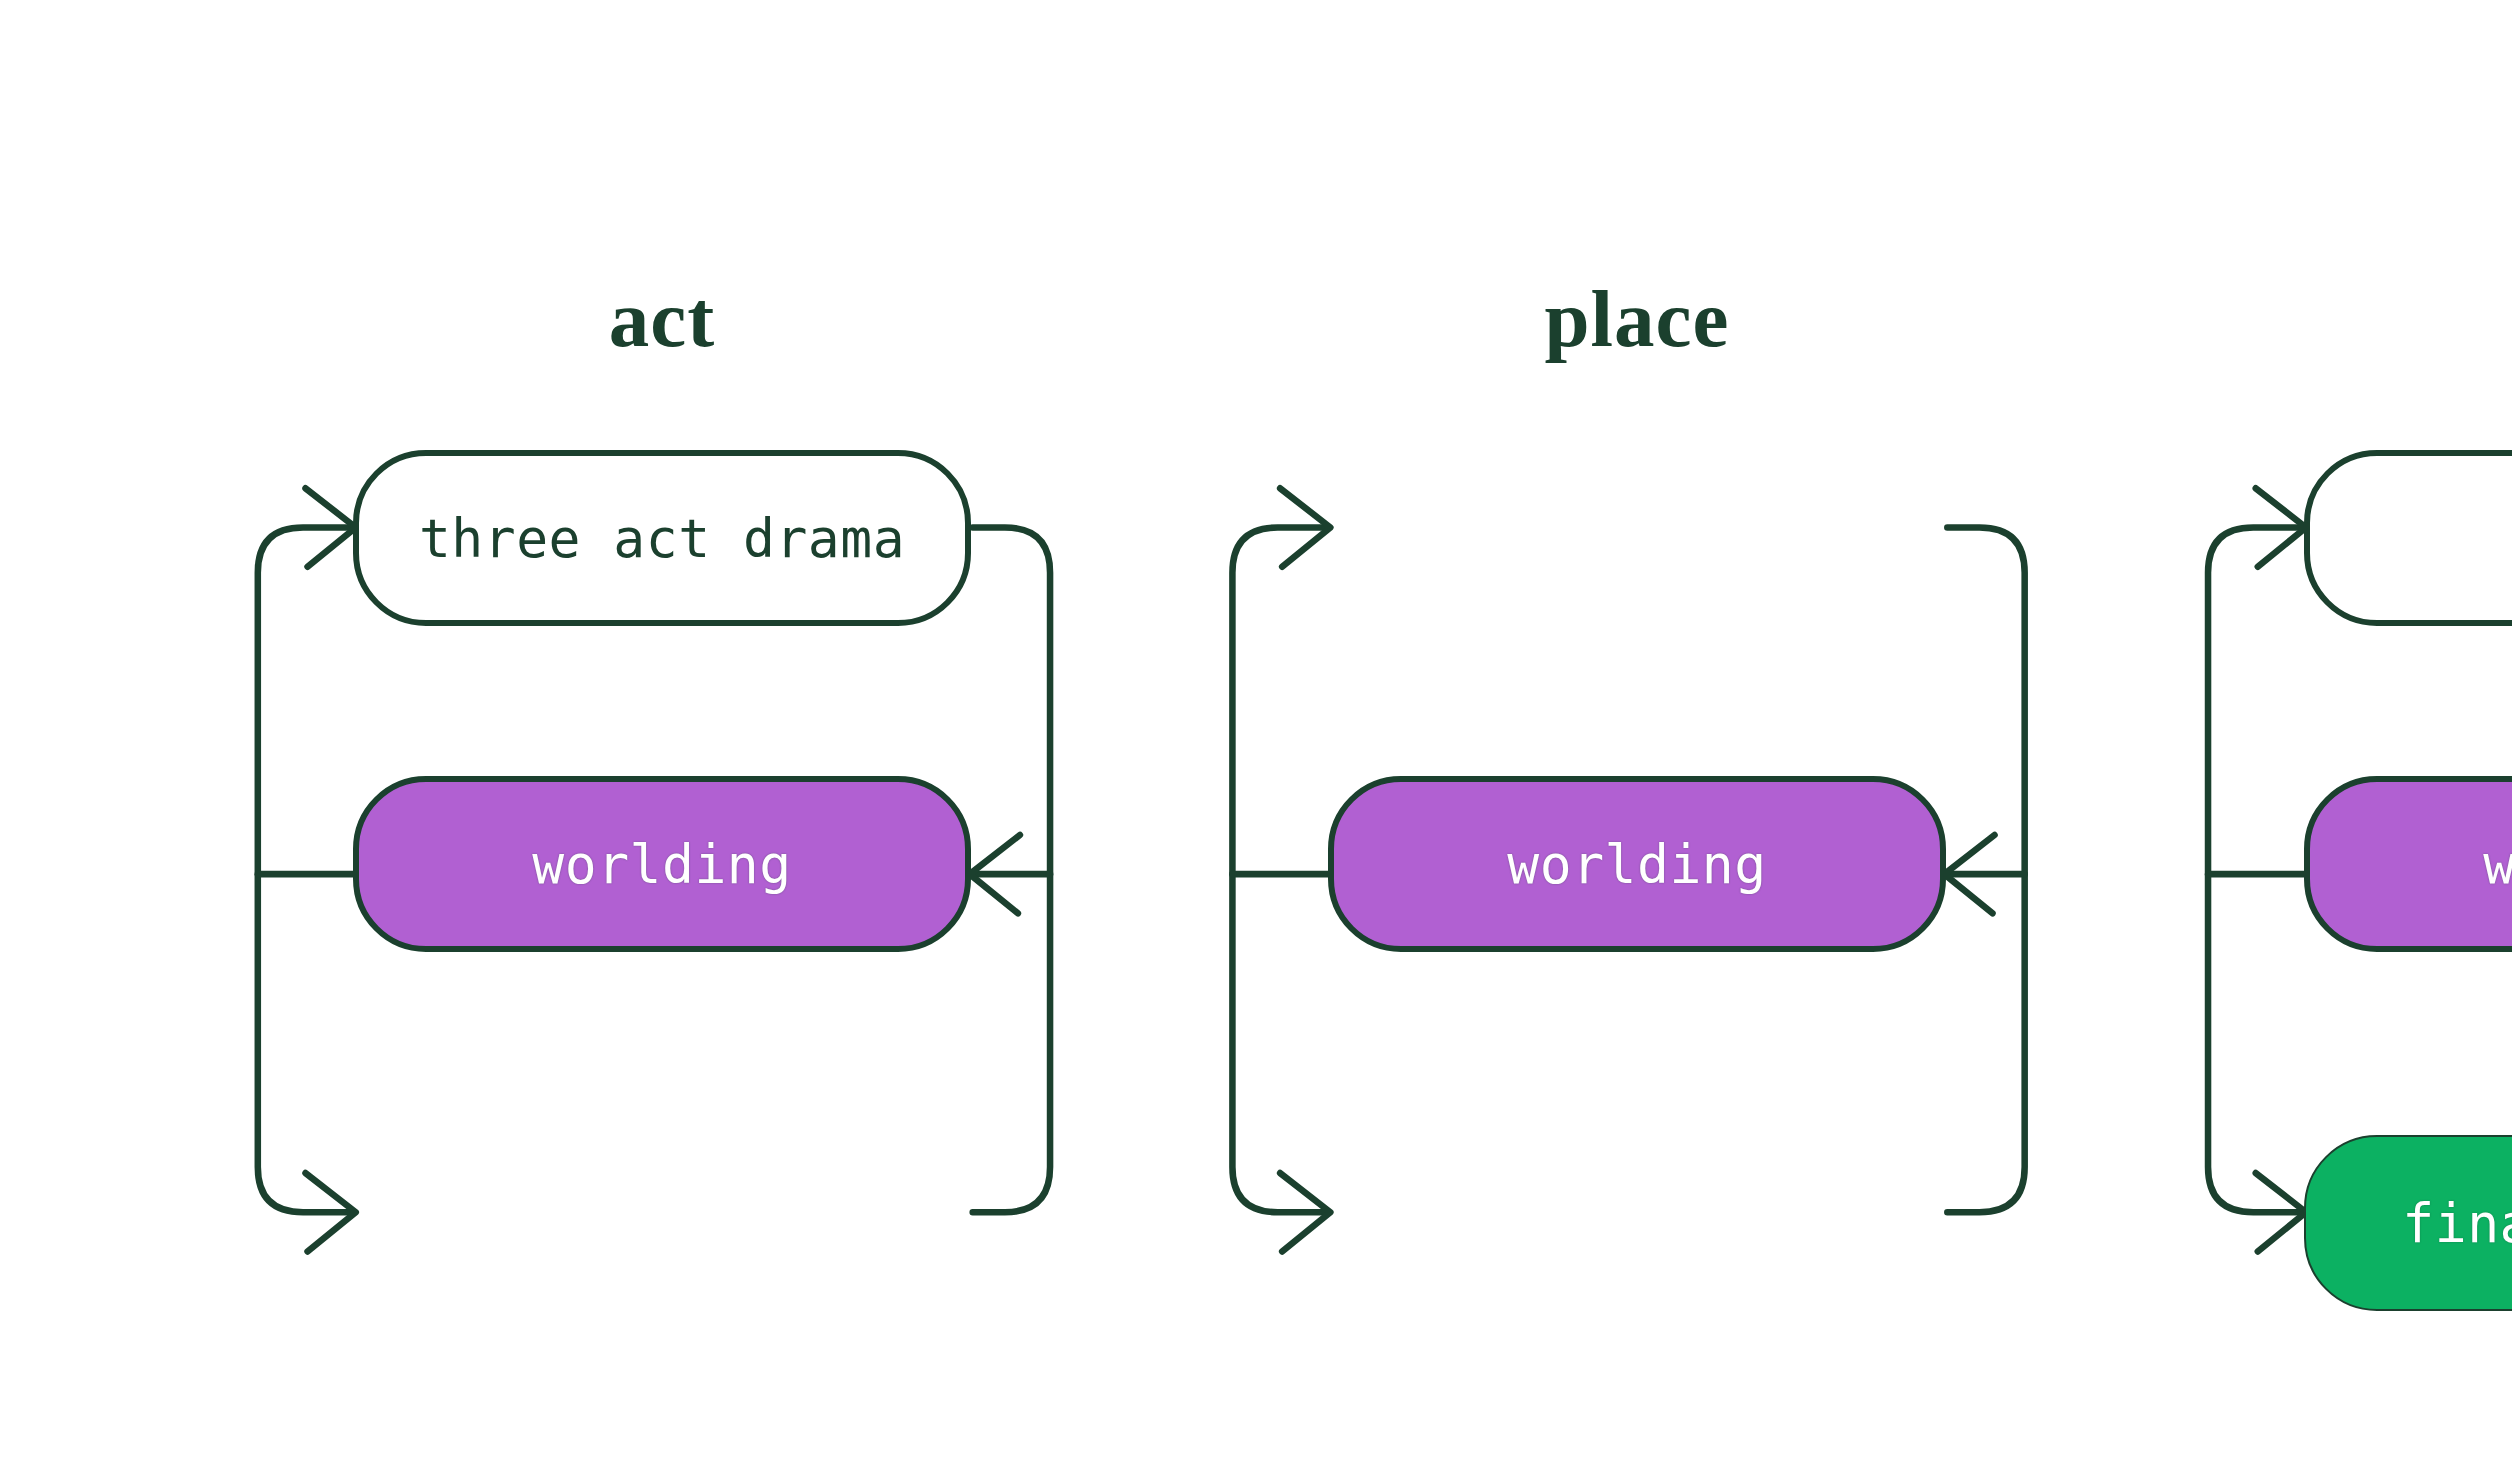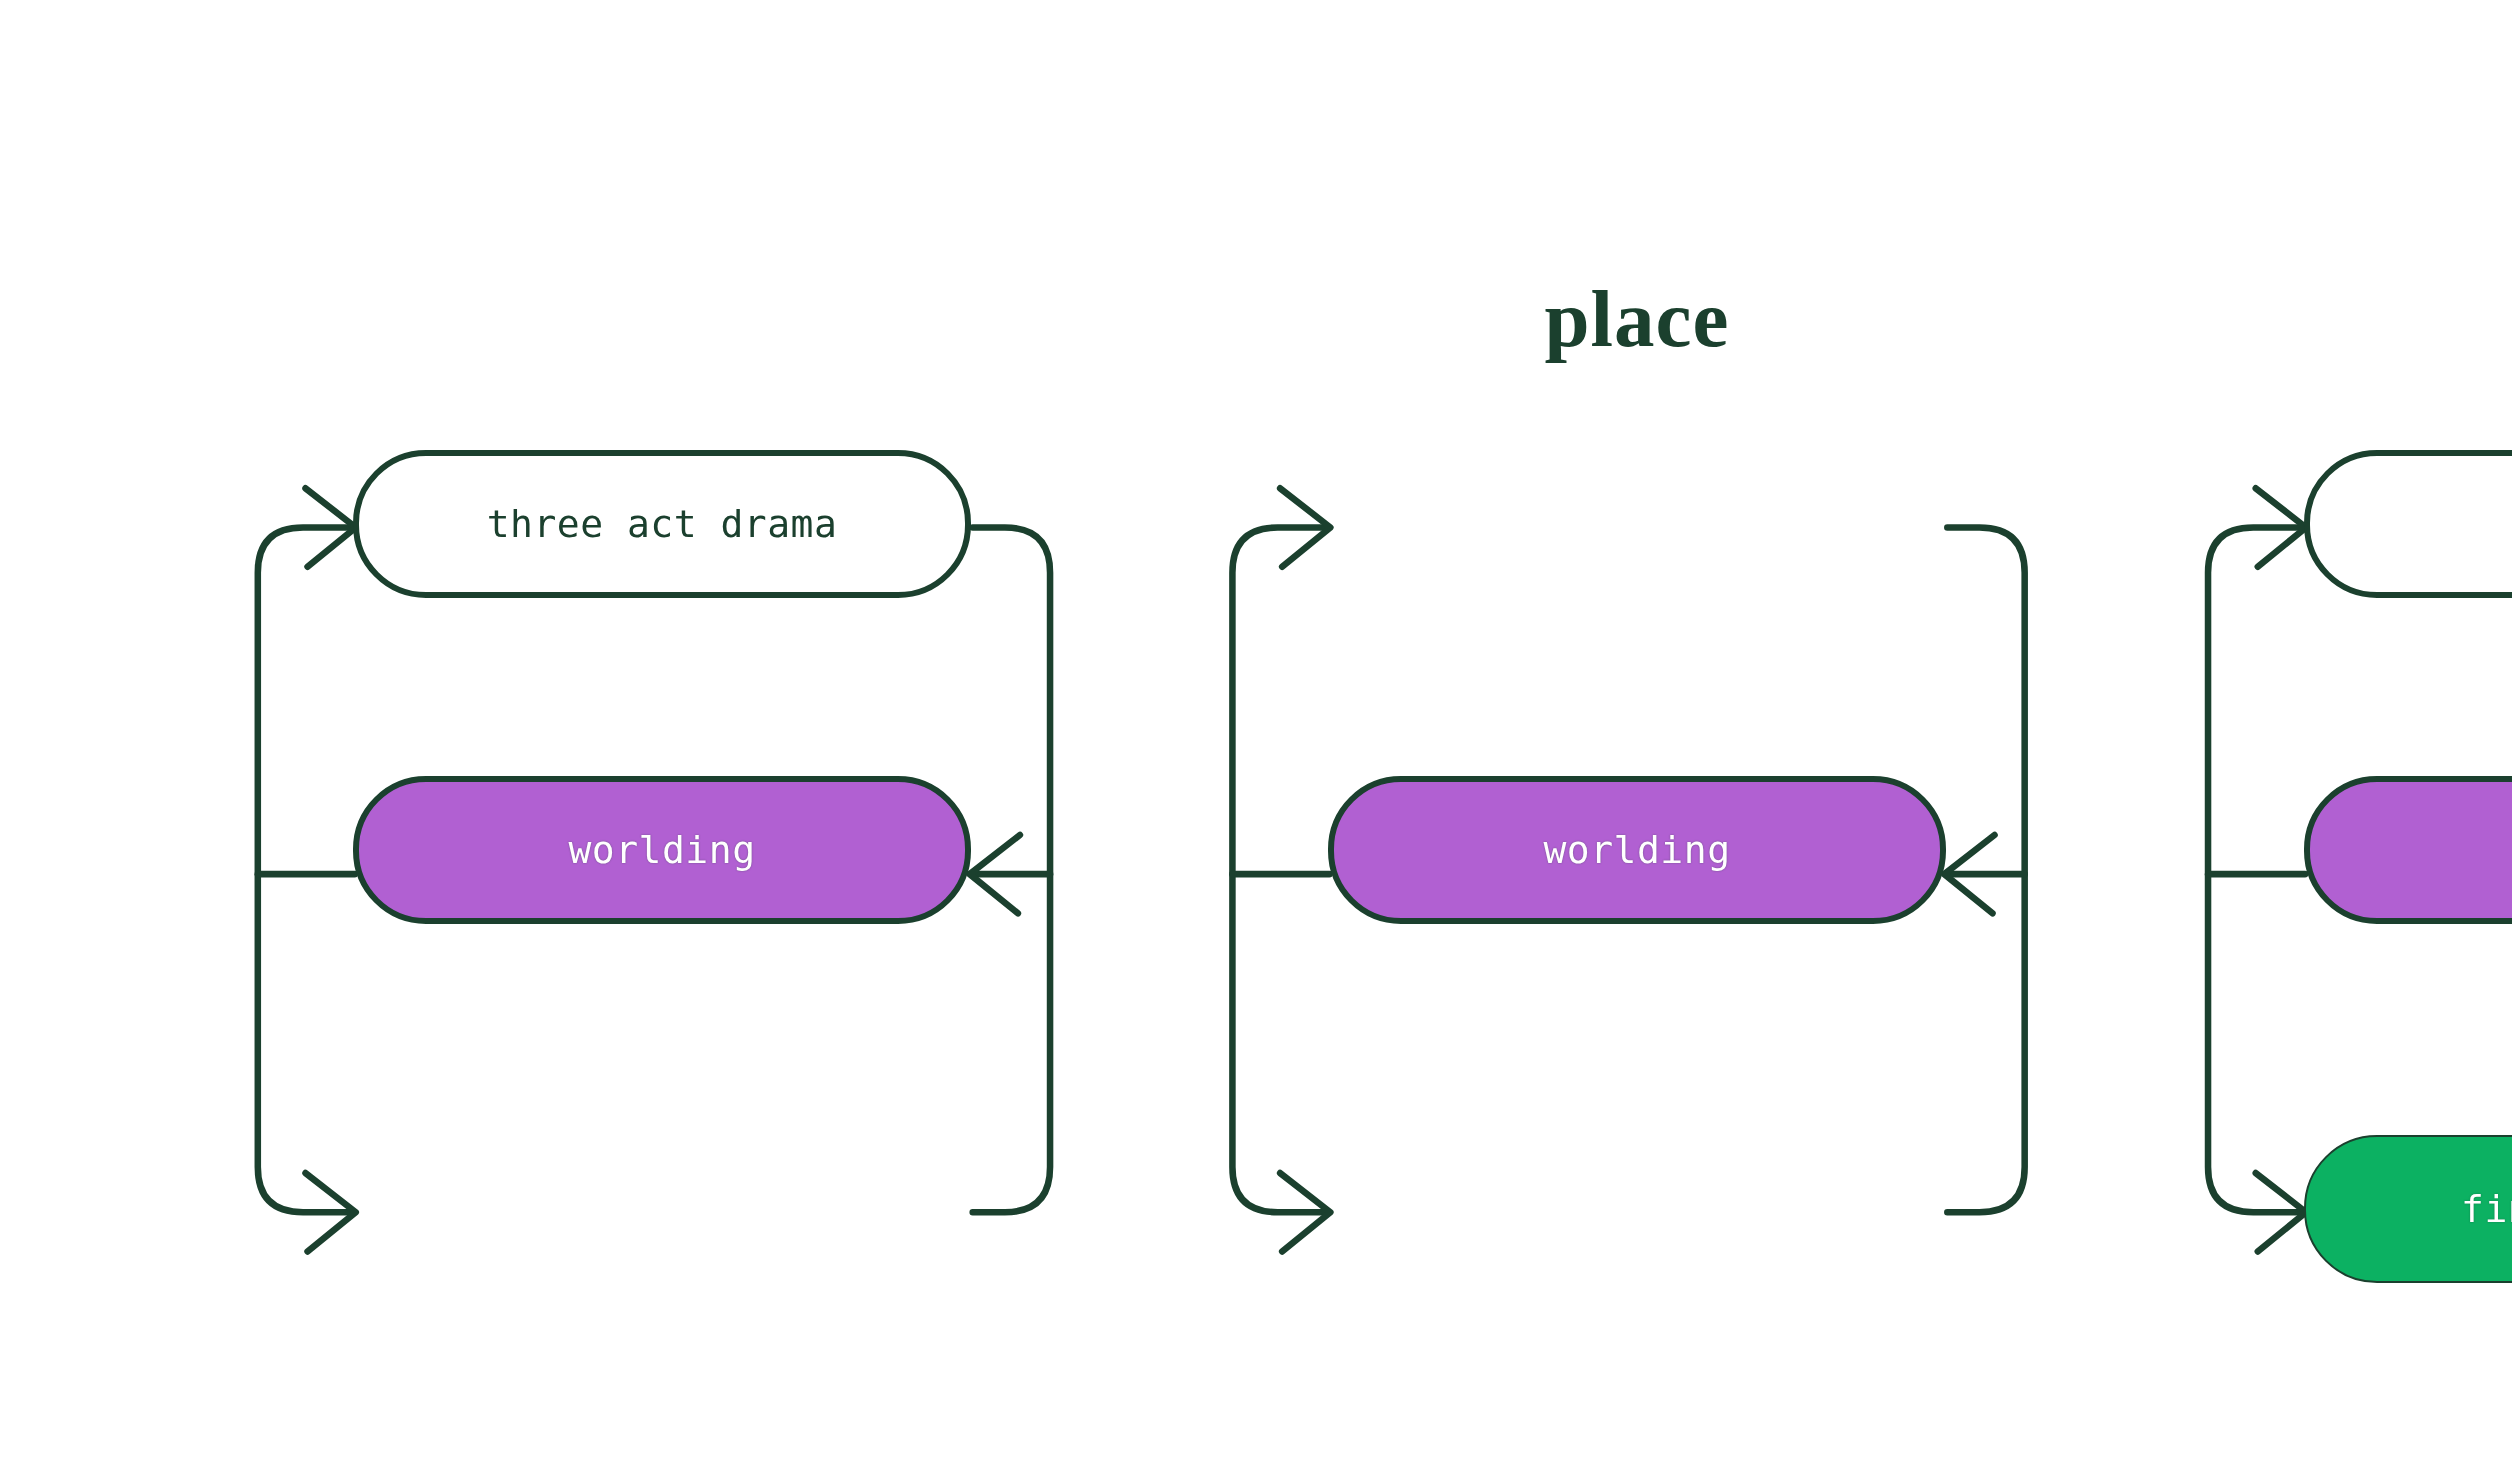--- a/index.html
+++ b/index.html
@@ -25,25 +25,25 @@
     text-align:center;
     font-family:"Liberation Serif","DejaVu Serif",serif;
     font-weight:bold;
     font-size:81px;
     line-height:1;
     color:var(--ink,#1b402e);
     letter-spacing:1px;
   }
   .node{
     position:absolute;
-    width:618px;height:148px;
+    width:618px;height:176px;
     box-sizing:border-box;
     border-radius:73px;
     display:flex;align-items:center;justify-content:center;
-    font-size:38px;
+    font-size:53px;
     letter-spacing:0.5px;
     white-space:nowrap;
   }
   .node.outline{background:#ffffff;border:6.5px solid var(--ink,#1b402e);color:var(--ink,#1b402e);}
   .node.purple{background:var(--purple,#b160d2);border:6.5px solid var(--ink,#1b402e);color:var(--light_text,#ffffff);}
   .node.green{background:var(--green,#0cb162);border:2px solid var(--ink,#1b402e);color:var(--light_text,#ffffff);}
   .node.purple .lbl,.node.green .lbl{text-shadow:0 0 2px rgba(25,63,45,.45);}
   
   .cx1{left:353px;} .cx2{left:1328px;} .cx3{left:2304px;}
   
@@ -80,20 +80,21 @@
       <path d="M 4582 1050 H 4485 Q 4395 1050 4395 1140 V 2323 Q 4395 2413 4485 2413 H 4582"></path>
       <path d="M 4395 1740 H 4588"></path>
       <path d="M 4490 972 L 4590 1050 L 4494 1128"></path>
       <path d="M 4490 2335 L 4590 2413 L 4494 2491"></path>
       <path d="M 5818 1050 H 5882 Q 5972 1050 5972 1140 V 2323 Q 5972 2413 5882 2413 H 5818"></path>
       <path d="M 5972 1740 H 5824"></path>
       <path d="M 5912 1662 L 5812 1740 L 5908 1818"></path>
     </g>
   </svg>
 
+  <div class="title cx1">act</div>
   <div class="node outline cx1 r1">
     <span class="lbl">three act drama</span>
   </div>
   <div class="node purple cx1 r2">
     <span class="lbl">worlding</span>
   </div>
 
   <div class="title cx2">place</div>
   <div class="node purple cx2 r2">
     <span class="lbl">worlding</span>

